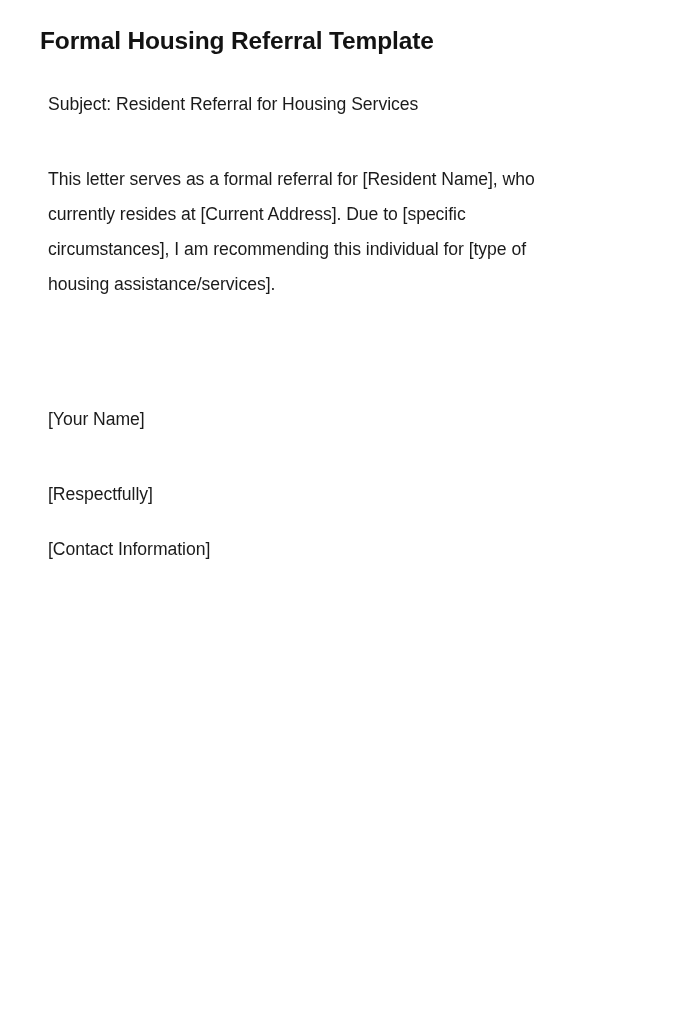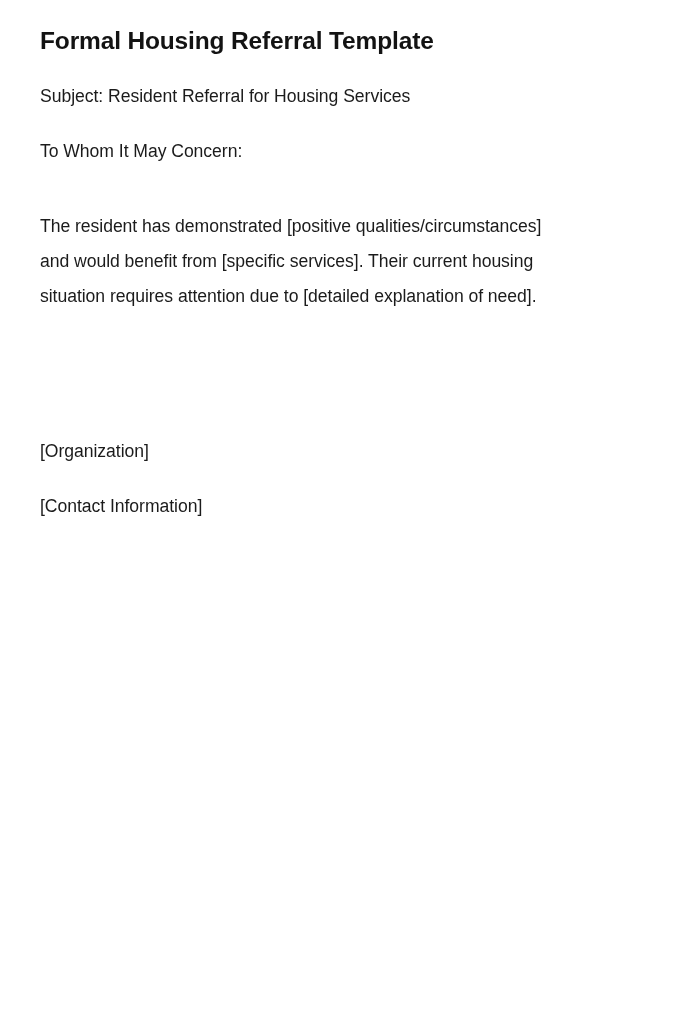--- a/index.html
+++ b/index.html
@@ -25,21 +25,21 @@
   .doc-title {
     margin: 0 0 0 0;
     padding: 0;
     font-size: 24.5px;
     line-height: 34px;
     font-weight: bold;
     letter-spacing: -0.15px;
     color: #131313;
   }
   .doc-body {
-    margin: 0;
+    margin: 8px;
     padding: 0;
   }
   .para {
     margin: 0;
     padding: 0;
     font-size: 17.6px;
     line-height: 35px;
     font-weight: normal;
     color: #1b1b1b;
     letter-spacing: -0.05px;
@@ -56,37 +56,37 @@
 
   <h1 class="doc-title">Formal Housing Referral Template</h1>
 
   <div class="gap-title"></div>
 
   <div class="doc-body">
 
     <p class="para">Subject: Resident Referral for Housing Services</p>
     <div class="gap-para"></div>
 
-    <p class="para">To Whom It May Concern:</p>
     <div class="gap-para"></div>
 
-    <div class="gap-para"></div>
-
-    <p class="para">The resident has demonstrated [positive qualities/circumstances] and would benefit from [specific services]. Their current housing situation requires attention due to [detailed explanation of need].</p>
+    <p class="para">This letter serves as a formal referral for [Resident Name], who currently resides at [Current Address]. Due to [specific circumstances], I am recommending this individual for [type of housing assistance/services].</p>
     <div class="gap-para"></div>
 
     <div class="gap-para"></div>
 
     <div class="gap-para"></div>
 
     <div class="gap-para"></div>
 
     <div class="gap-para"></div>
 
+    <p class="para">[Your Name]</p>
     <div class="gap-para"></div>
 
-    <p class="para">[Organization]</p>
+    <div class="gap-para"></div>
+
+    <p class="para">[Respectfully]</p>
     <div class="gap-para"></div>
 
     <p class="para">[Contact Information]</p>
 
   </div>
 </div>
 
 </body></html>

